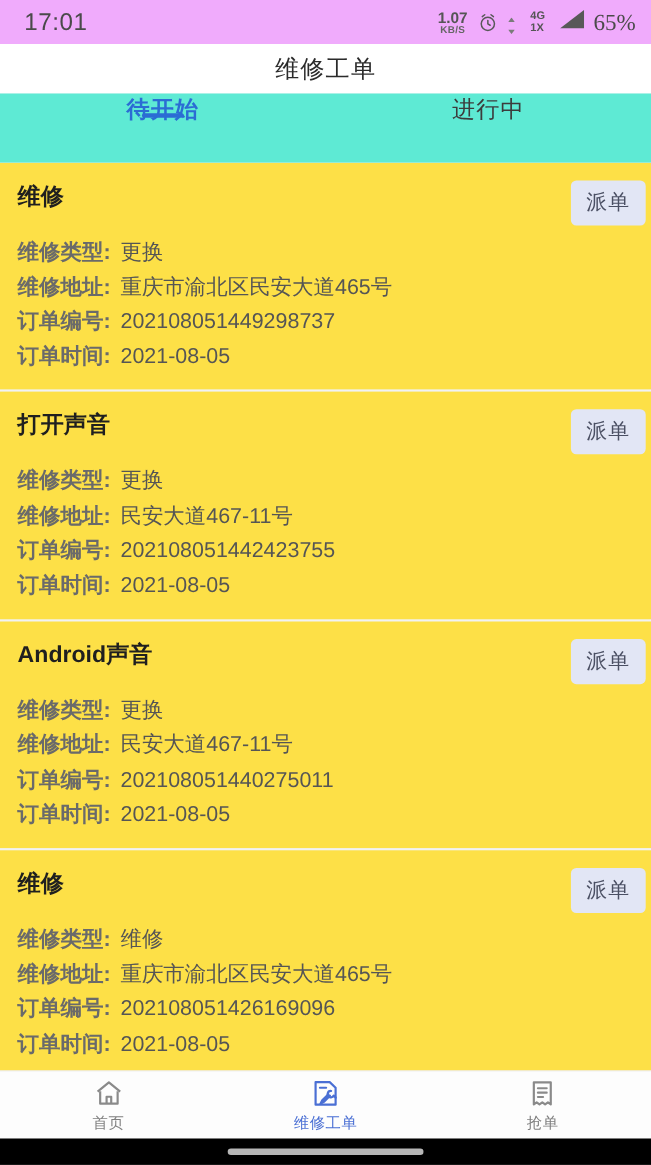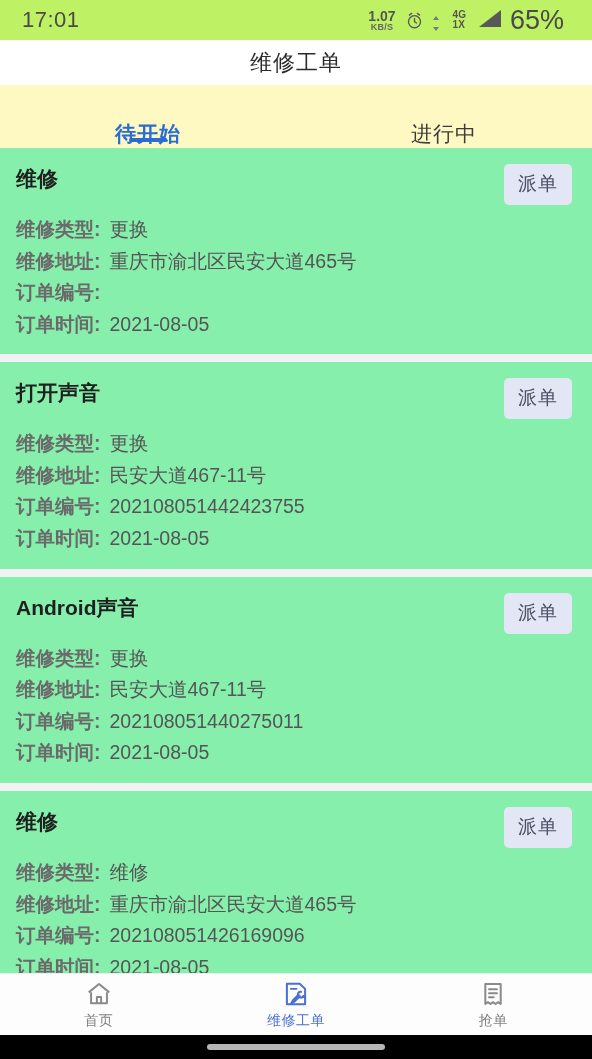--- a/index.html
+++ b/index.html
@@ -6,68 +6,68 @@
   html, body {
     width:592px; height:1059px;
     font-family:"Liberation Sans","DejaVu Sans",sans-serif;
     background:#ffffff;
     overflow:hidden;
   }
   .phone { width:592px; height:1059px; position:relative; display:flex; flex-direction:column; background:#f2f3f5; }
 
   
   .statusbar {
-    height:40px; flex:0 0 40px; background:#bef264;
+    height:40px; flex:0 0 40px; background:#f0abfc;
     display:flex; align-items:center; justify-content:space-between;
-    padding:0 28px 0 22px;
+    padding:0 14px 0 22px;
   }
   .sb-time { font-size:22px; color:#4a4a4a; letter-spacing:0.5px; }
   .sb-right { display:flex; align-items:center; gap:9px; }
   .sb-net { display:flex; flex-direction:column; align-items:center; line-height:1; }
   .sb-net .n1 { font-size:14px; font-weight:bold; color:#555; }
   .sb-net .n2 { font-size:9px; font-weight:bold; color:#666; letter-spacing:0.3px; }
   .sb-alarm { width:19px; height:19px; position:relative; }
   .sb-alarm svg { display:block; }
   .sb-sig { display:flex; align-items:flex-end; gap:13px; }
   .sb-gen { display:flex; flex-direction:column; align-items:flex-start; line-height:1.05; }
   .sb-gen .g1, .sb-gen .g2 { font-size:10px; font-weight:bold; color:#555; }
   .sb-arrows { display:flex; flex-direction:column; gap:1px; margin-right:1px; }
-  .sb-batt { font-size:27px; color:#4a4a4a; }
+  .sb-batt { font-size:21px; color:#4a4a4a;font-family:Liberation Serif, serif; }
 
   
   .header {
     flex:0 0 45px; background:#ffffff;
     display:flex; align-items:center; justify-content:center;
   }
   .header-title { font-size:22px; color:#2b2b2b; letter-spacing:1px; }
 
   
   .tabs {
-    flex:0 0 63px; background:#fef9c3;
-    display:flex; align-items:flex-end;font-family:Liberation Mono, monospace;
+    flex:0 0 63px; background:#5eead4;
+    display:flex; align-items:flex-start;font-family:Liberation Mono, monospace;
   }
   .tab {
     flex:1; display:flex; flex-direction:column;
     align-items:center; justify-content:center; position:relative;
     cursor:pointer;
   }
   .tab-label { font-size:21px; color:#3c3c3c; letter-spacing:1px; }
   .tab.active .tab-label { color:#2b6cd4; font-weight:bold; }
   .tab-underline {
     position:absolute; bottom:6px; width:38px; height:4px;
     border-radius:2px; background:#2b6cd4;
   }
   .tab:not(.active) .tab-underline { display:none; }
 
   
   .list { flex:1 1 auto; background:#f1f2f4; overflow:hidden; }
   .card {
-    background:#86efac;
-    padding:16px 20px 14px 16px;
-    margin-bottom:8px;
+    background:#fde047;
+    padding:16px 5px 14px 16px;
+    margin-bottom:2px;
     position:relative;
   }
   .card-head { display:flex; align-items:flex-start; justify-content:space-between; }
   .card-title {
     font-size:21px; color:#1f1f1f; font-weight:bold;
     line-height:1.25; padding-top:2px;
   }
   .dispatch-btn {
     background:#e2e6f5; color:#4a4f63;
     font-size:19px; border:none; border-radius:5px;
@@ -170,20 +170,21 @@
         <div class="row">
           <span class="row-label">维修类型:</span>
           <span class="row-value">更换</span>
         </div>
         <div class="row">
           <span class="row-label">维修地址:</span>
           <span class="row-value">重庆市渝北区民安大道465号</span>
         </div>
         <div class="row">
           <span class="row-label">订单编号:</span>
+          <span class="row-value">202108051449298737</span>
         </div>
         <div class="row">
           <span class="row-label">订单时间:</span>
           <span class="row-value">2021-08-05</span>
         </div>
       </div>
     </div>
 
     <div class="card">
       <div class="card-head">

